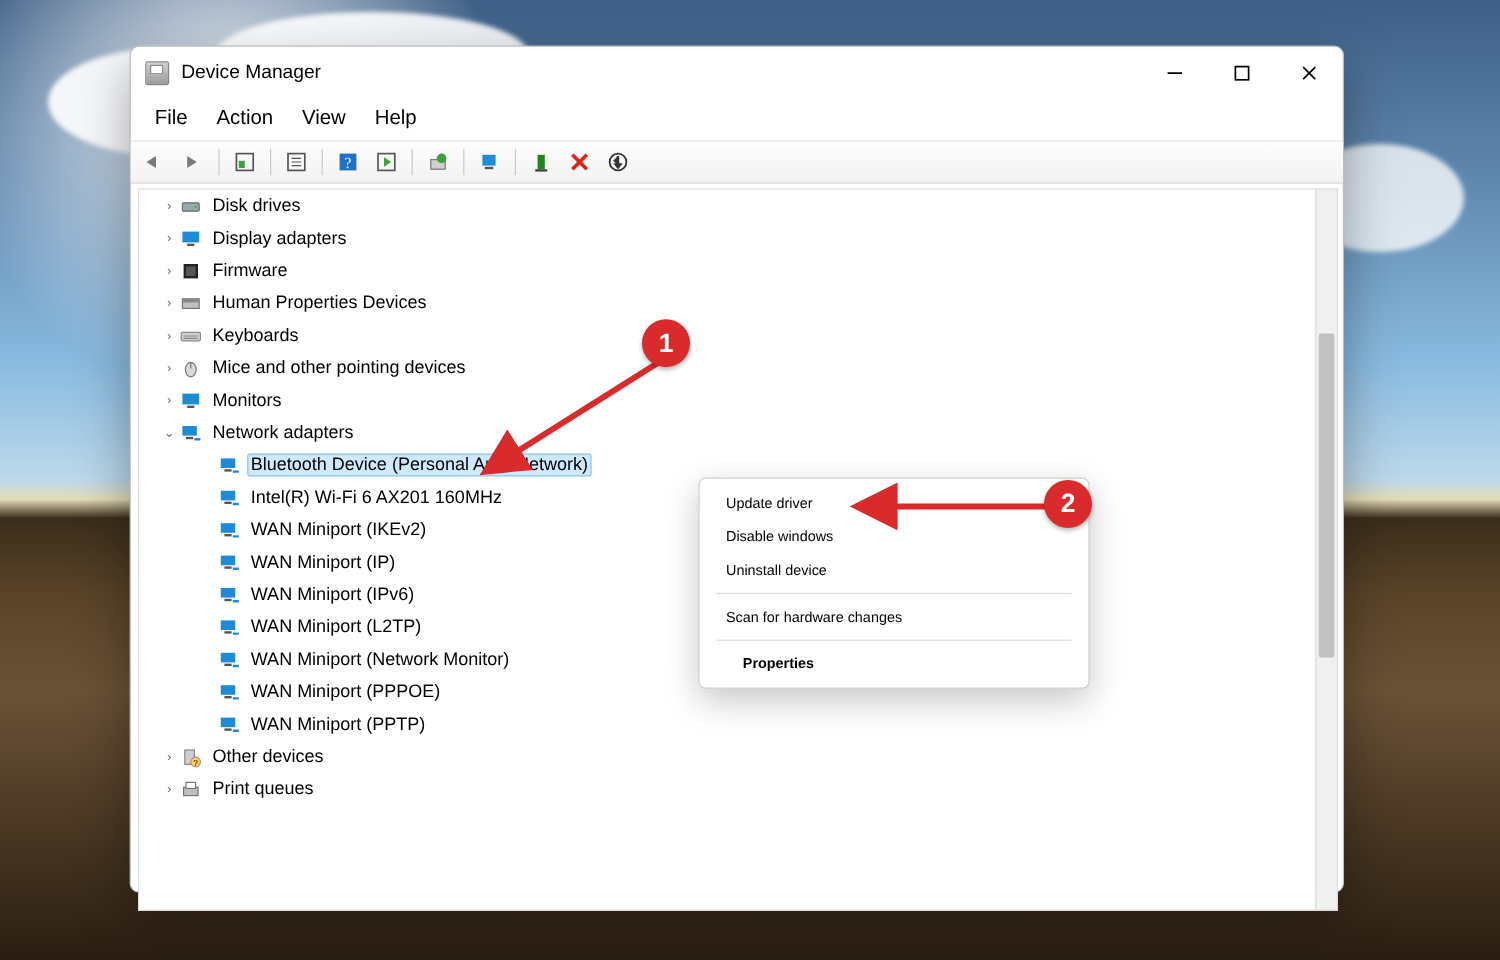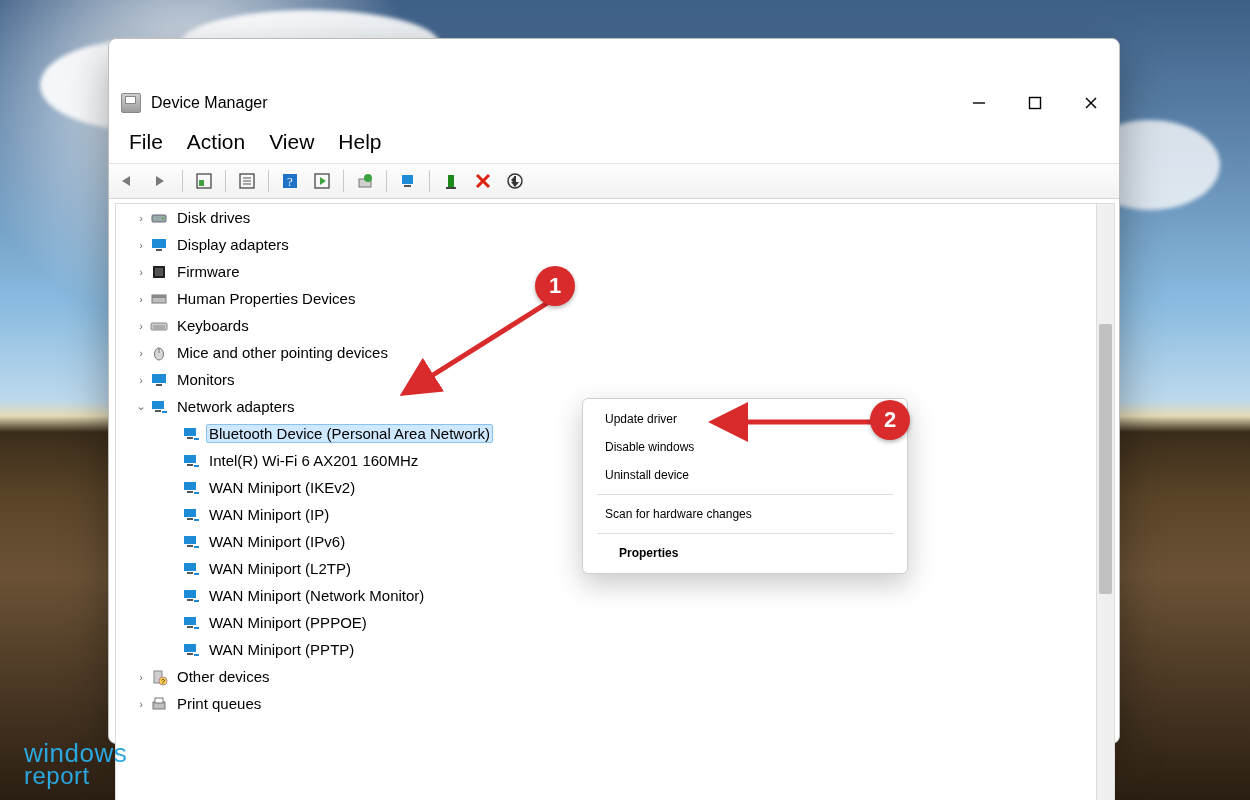--- a/index.html
+++ b/index.html
@@ -3,28 +3,28 @@
 <meta charset="utf-8">
 <style>
 html,body{margin:0;padding:0;font-family:"Segoe UI",Arial,sans-serif;font-size:15px;color:#000;overflow:hidden;}
 .desktop{position:relative;width:1250px;height:800px;
  background:
   radial-gradient(circle at 15% 12%, rgba(255,255,255,.95), rgba(255,255,255,0) 18%),
   linear-gradient(#3e5f86 0%, #5f86ad 18%, #8abbe0 38%, #bcd9ec 50%, #e5dcb7 52%, #3b2d1b 54%, #5a4428 62%, #6b5236 72%, #2a1e12 100%);
 }
 .cloud{position:absolute;background:rgba(255,255,255,.9);border-radius:50%;filter:blur(2px);}
 .window{position:absolute;left:108px;top:38px;width:1010px;height:704px;background:#fff;border:1px solid #bdbdbd;border-radius:8px;box-shadow:0 18px 45px rgba(0,0,0,.35);}
-.titlebar{display:flex;align-items:center;height:44px;padding-left:12px;margin-top:42px;}
+.titlebar{display:flex;align-items:center;height:44px;padding-left:12px;}
 .titlebar .app-icon{width:18px;height:18px;margin-right:10px;background:linear-gradient(#d0d0d0,#9c9c9c);border:1px solid #888;border-radius:2px;position:relative;}
 .titlebar .app-icon:after{content:"";position:absolute;left:3px;top:2px;width:9px;height:6px;background:#fff;border:1px solid #888;}
 .titlebar .title{font-size:16px;}
 .winbtns{margin-left:auto;display:flex;}
 .winbtn{width:56px;height:44px;display:flex;align-items:center;justify-content:center;}
 .winbtn svg{width:14px;height:14px;stroke:#000;stroke-width:1.4;fill:none;}
-.menubar{display:flex;gap:4px;padding:2px 6px 6px 10px;font-size:21px;}
+.menubar{display:flex;gap:4px;padding:2px 6px 6px 10px;font-size:17px;}
 .menubar .mi{padding:3px 10px;border-radius:3px;}
 .toolbar{display:flex;align-items:center;gap:4px;height:34px;padding:0 6px;border-top:1px solid #e4e4e4;border-bottom:1px solid #d4d4d4;background:linear-gradient(#fdfdfd,#f2f2f2);}
 .tbtn{width:26px;height:26px;display:flex;align-items:center;justify-content:center;border:1px solid transparent;border-radius:3px;}
 .tsep{width:1px;height:22px;background:#c9c9c9;margin:0 3px;}
 .content{position:relative;height:612px;}
 .tree{position:absolute;left:6px;top:4px;right:22px;bottom:6px;border:1px solid #dcdcdc;background:#fff;overflow:auto;}
 .scrollbar{position:absolute;right:4px;top:4px;bottom:6px;width:17px;background:#f0f0f0;border:1px solid #dcdcdc;}
 .thumb{position:absolute;left:2px;right:2px;top:120px;height:270px;background:#c1c1c1;border-radius:2px;}
 .row{display:flex;align-items:center;height:27px;white-space:nowrap;}
 .row .exp{width:14px;text-align:center;color:#6a6a6a;font-size:11px;margin-right:2px;}
@@ -394,17 +394,13 @@
   <svg class="arrow" style="left:728px;top:408px;" width="170" height="30">
     <defs>
         <marker id="ah2" markerWidth="8" markerHeight="8" refX="2" refY="4" orient="auto">
           <polygon points="0,0 8,4 0,8" fill="#d92b2b"></polygon>
         </marker>
       </defs>
     <line x1="150" y1="14" x2="10" y2="14" stroke="#d92b2b" stroke-width="5" marker-end="url(#ah2)"></line>
   </svg>
   <div class="badge" style="left:870px;top:400px;">2</div>
 
-  <div class="watermark">
-    <span>windows</span>
-    <b>report</b>
-  </div>
 </div>
 
 </body></html>

